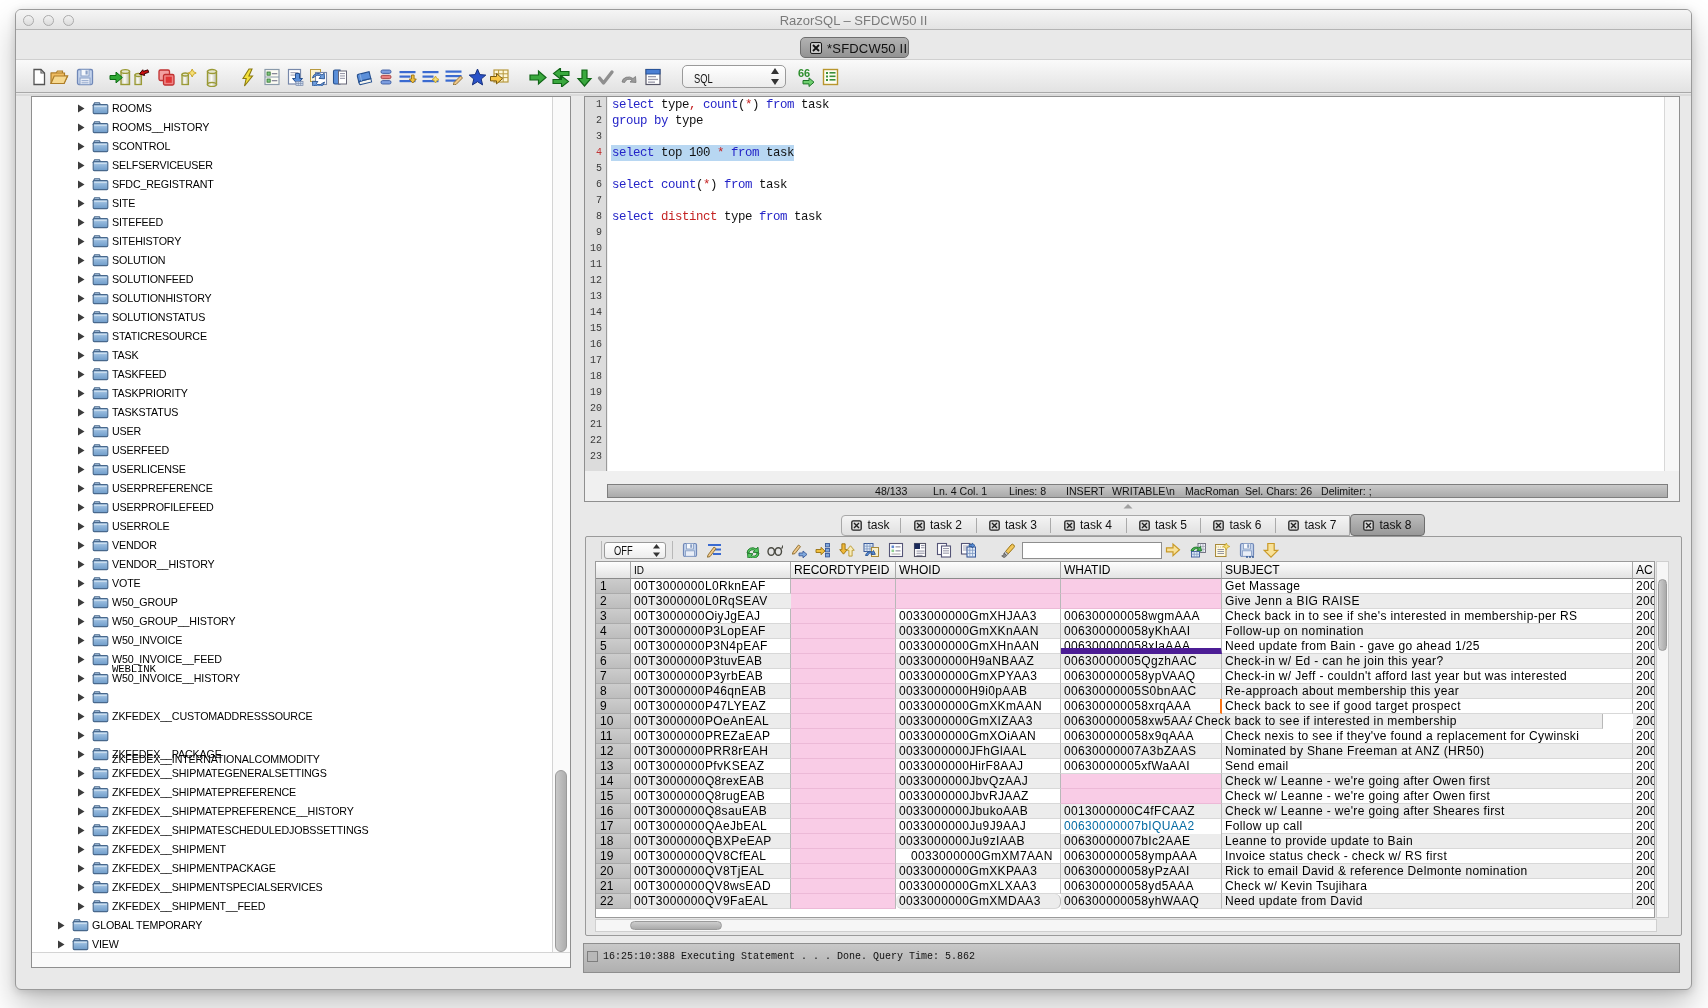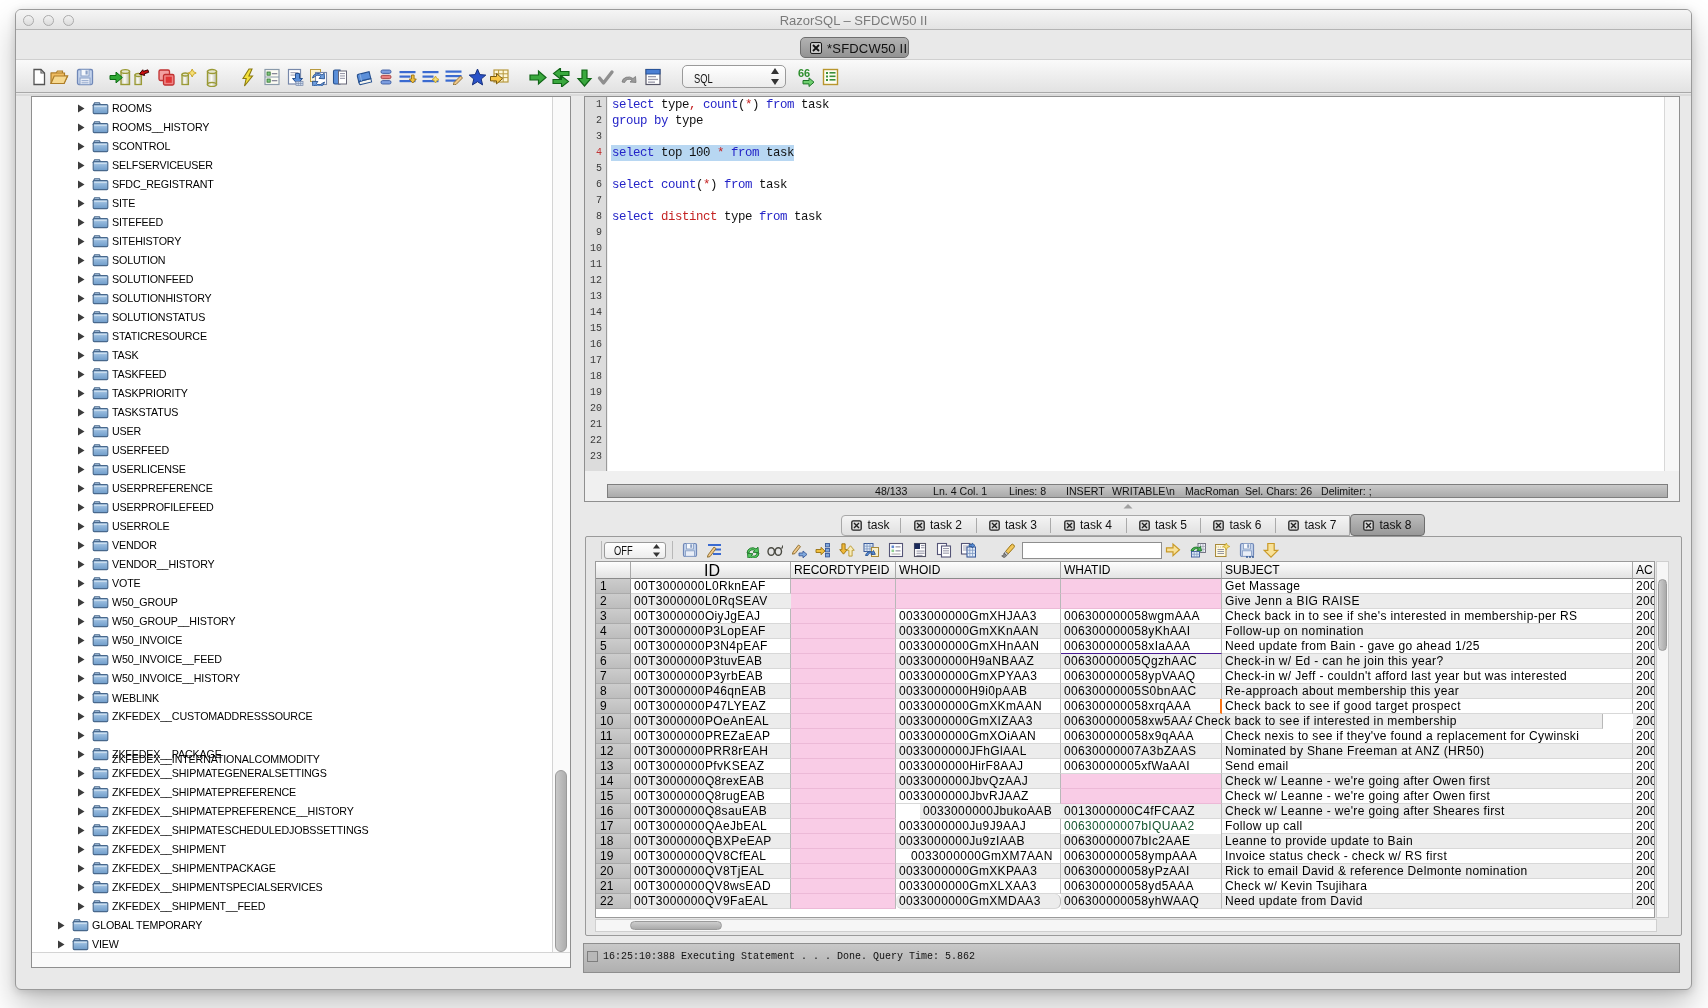--- a/index.html
+++ b/index.html
@@ -484,21 +484,21 @@
   </svg>
 <div class="abs" style="left:112px;top:670px;height:16px;line-height:16px;font-size:10.7px;letter-spacing:-0.15px;color:#000;">W50_INVOICE__HISTORY</div>
 <svg class="abs" style="left:77px;top:693px" width="8" height="9">
     <path d="M1 0.5 L7.5 4.5 L1 8.5 Z" fill="#3c3c3c"></path>
   </svg>
 <svg class="abs" style="left:92px;top:690px" width="17" height="14">
     <path d="M1.2 4.2 L2.6 1.8 H7.4 L8.8 4.2 Z" fill="url(#gfold2)" stroke="#48688c" stroke-width="1.1"></path>
     <rect x="1.2" y="3.6" width="14.6" height="9" rx="1" fill="url(#gfold)" stroke="#48688c" stroke-width="1.1"></rect>
     <rect x="2.2" y="4.7" width="12.6" height="1.4" fill="#cfe0ef" opacity="0.9"></rect>
   </svg>
-<div class="abs" style="left:112px;top:690px;height:16px;line-height:16px;font-size:10.7px;letter-spacing:-0.15px;color:#000;">WEBLINK</div>
+<div class="abs" style="left:112px;top:661px;height:16px;line-height:16px;font-size:10.7px;letter-spacing:-0.15px;color:#000;font-family:Liberation Mono, monospace;">WEBLINK</div>
 <svg class="abs" style="left:77px;top:712px" width="8" height="9">
     <path d="M1 0.5 L7.5 4.5 L1 8.5 Z" fill="#3c3c3c"></path>
   </svg>
 <svg class="abs" style="left:92px;top:709px" width="17" height="14">
     <path d="M1.2 4.2 L2.6 1.8 H7.4 L8.8 4.2 Z" fill="url(#gfold2)" stroke="#48688c" stroke-width="1.1"></path>
     <rect x="1.2" y="3.6" width="14.6" height="9" rx="1" fill="url(#gfold)" stroke="#48688c" stroke-width="1.1"></rect>
     <rect x="2.2" y="4.7" width="12.6" height="1.4" fill="#cfe0ef" opacity="0.9"></rect>
   </svg>
 <div class="abs" style="left:112px;top:708px;height:16px;line-height:16px;font-size:10.7px;letter-spacing:-0.15px;color:#000;">ZKFEDEX__CUSTOMADDRESSSOURCE</div>
 <svg class="abs" style="left:77px;top:731px" width="8" height="9">
@@ -829,21 +829,21 @@
     <rect x="3.5" y="8.8" width="9" height="5.5" fill="#e9eef7" stroke="#8aa0c6" stroke-width="0.9"></rect>
     <circle cx="8" cy="15" r="0.9" fill="#26508f"></circle>
     <circle cx="11" cy="15" r="0.9" fill="#26508f"></circle>
     <circle cx="14" cy="15" r="0.9" fill="#26508f"></circle>
   </svg>
 <svg class="abs" style="left:1263px;top:542px" width="16" height="16" viewBox="0 0 16 16">
     <path d="M4.8 1.5 v6.8 h-3.6 l6.8 6.8 6.8-6.8 h-3.6 V1.5 z" fill="#f8e198" stroke="#c99a28" stroke-width="1.2"></path>
   </svg>
 <div class="abs" style="left:595px;top:561px;width:1060px;height:357px;background:#ffffff;border:1px solid #9a9a9a;overflow:hidden;">
 <div class="abs" style="left:0px;top:0;width:35px;height:17px;background:linear-gradient(#fdfdfd,#e3e3e3);border-right:1px solid #a8a8a8;border-bottom:1px solid #8a8a8a;font-size:12px;color:#000;line-height:17px;padding-left:3px;overflow:hidden;"></div>
-<div class="abs" style="left:35px;top:0;width:160px;height:17px;background:linear-gradient(#fdfdfd,#e3e3e3);border-right:1px solid #a8a8a8;border-bottom:1px solid #8a8a8a;font-size:16px;color:#000;line-height:17px;padding-left:3px;overflow:hidden;text-align:center;">ID</div>
+<div class="abs" style="left:35px;top:0;width:160px;height:17px;background:linear-gradient(#fdfdfd,#e3e3e3);border-right:1px solid #a8a8a8;border-bottom:1px solid #8a8a8a;font-size:10px;color:#000;line-height:17px;padding-left:3px;overflow:hidden;">ID</div>
 <div class="abs" style="left:195px;top:0;width:105px;height:17px;background:linear-gradient(#fdfdfd,#e3e3e3);border-right:1px solid #a8a8a8;border-bottom:1px solid #8a8a8a;font-size:12px;color:#000;line-height:17px;padding-left:3px;overflow:hidden;">RECORDTYPEID</div>
 <div class="abs" style="left:300px;top:0;width:165px;height:17px;background:linear-gradient(#fdfdfd,#e3e3e3);border-right:1px solid #a8a8a8;border-bottom:1px solid #8a8a8a;font-size:12px;color:#000;line-height:17px;padding-left:3px;overflow:hidden;">WHOID</div>
 <div class="abs" style="left:465px;top:0;width:161px;height:17px;background:linear-gradient(#fdfdfd,#e3e3e3);border-right:1px solid #a8a8a8;border-bottom:1px solid #8a8a8a;font-size:12px;color:#000;line-height:17px;padding-left:3px;overflow:hidden;">WHATID</div>
 <div class="abs" style="left:626px;top:0;width:411px;height:17px;background:linear-gradient(#fdfdfd,#e3e3e3);border-right:1px solid #a8a8a8;border-bottom:1px solid #8a8a8a;font-size:12px;color:#000;line-height:17px;padding-left:3px;overflow:hidden;">SUBJECT</div>
 <div class="abs" style="left:1037px;top:0;width:40px;height:17px;background:linear-gradient(#fdfdfd,#e3e3e3);border-right:1px solid #a8a8a8;border-bottom:1px solid #8a8a8a;font-size:12px;color:#000;line-height:17px;padding-left:3px;overflow:hidden;">AC</div>
 <div class="abs" style="left:0;top:17px;width:35px;height:15px;background:linear-gradient(#cccccc,#bdbdbd);border-right:1px solid #999;border-bottom:1px solid #aaa;font-size:12px;color:#000;line-height:15px;padding-left:4px;">1</div>
 <div class="abs" style="left:35px;top:17px;width:160px;height:15px;background:#ffffff;border-right:1px solid #b8b8b8;border-bottom:1px solid #d8d8d8;font-size:12px;letter-spacing:0.35px;color:#000;line-height:15px;padding-left:3px;white-space:pre;overflow:hidden;">00T3000000L0RknEAF</div>
 <div class="abs" style="left:195px;top:17px;width:105px;height:15px;background:#f9cce6;border-right:1px solid #b8b8b8;border-bottom:1px solid #ecb9d7;font-size:12px;letter-spacing:0.35px;color:#000;line-height:15px;padding-left:3px;white-space:pre;overflow:hidden;"></div>
 <div class="abs" style="left:300px;top:17px;width:165px;height:15px;background:#f9cce6;border-right:1px solid #b8b8b8;border-bottom:1px solid #ecb9d7;font-size:12px;letter-spacing:0.35px;color:#000;line-height:15px;padding-left:3px;white-space:pre;overflow:hidden;"></div>
 <div class="abs" style="left:465px;top:17px;width:161px;height:15px;background:#f9cce6;border-right:1px solid #b8b8b8;border-bottom:1px solid #ecb9d7;font-size:12px;letter-spacing:0.35px;color:#000;line-height:15px;padding-left:3px;white-space:pre;overflow:hidden;"></div>
@@ -867,21 +867,21 @@
 <div class="abs" style="left:35px;top:62px;width:160px;height:15px;background:#ececec;border-right:1px solid #b8b8b8;border-bottom:1px solid #d8d8d8;font-size:12px;letter-spacing:0.35px;color:#000;line-height:15px;padding-left:3px;white-space:pre;overflow:hidden;">00T3000000P3LopEAF</div>
 <div class="abs" style="left:195px;top:62px;width:105px;height:15px;background:#f9cce6;border-right:1px solid #b8b8b8;border-bottom:1px solid #ecb9d7;font-size:12px;letter-spacing:0.35px;color:#000;line-height:15px;padding-left:3px;white-space:pre;overflow:hidden;"></div>
 <div class="abs" style="left:300px;top:62px;width:165px;height:15px;background:#ececec;border-right:1px solid #b8b8b8;border-bottom:1px solid #d8d8d8;font-size:12px;letter-spacing:0.35px;color:#000;line-height:15px;padding-left:3px;white-space:pre;overflow:hidden;">0033000000GmXKnAAN</div>
 <div class="abs" style="left:465px;top:62px;width:161px;height:15px;background:#ececec;border-right:1px solid #b8b8b8;border-bottom:1px solid #d8d8d8;font-size:12px;letter-spacing:0.35px;color:#000;line-height:15px;padding-left:3px;white-space:pre;overflow:hidden;">006300000058yKhAAI</div>
 <div class="abs" style="left:626px;top:62px;width:411px;height:15px;background:#ececec;border-right:1px solid #b8b8b8;border-bottom:1px solid #d8d8d8;font-size:12px;letter-spacing:0.35px;color:#000;line-height:15px;padding-left:3px;white-space:pre;overflow:hidden;">Follow-up on nomination</div>
 <div class="abs" style="left:1037px;top:62px;width:40px;height:15px;background:#ececec;border-right:1px solid #b8b8b8;border-bottom:1px solid #d8d8d8;font-size:12px;letter-spacing:0.35px;color:#000;line-height:15px;padding-left:3px;white-space:pre;overflow:hidden;">2008</div>
 <div class="abs" style="left:0;top:77px;width:35px;height:15px;background:linear-gradient(#cccccc,#bdbdbd);border-right:1px solid #999;border-bottom:1px solid #aaa;font-size:12px;color:#000;line-height:15px;padding-left:4px;">5</div>
 <div class="abs" style="left:35px;top:77px;width:160px;height:15px;background:#ffffff;border-right:1px solid #b8b8b8;border-bottom:1px solid #d8d8d8;font-size:12px;letter-spacing:0.35px;color:#000;line-height:15px;padding-left:3px;white-space:pre;overflow:hidden;">00T3000000P3N4pEAF</div>
 <div class="abs" style="left:195px;top:77px;width:105px;height:15px;background:#f9cce6;border-right:1px solid #b8b8b8;border-bottom:1px solid #ecb9d7;font-size:12px;letter-spacing:0.35px;color:#000;line-height:15px;padding-left:3px;white-space:pre;overflow:hidden;"></div>
 <div class="abs" style="left:300px;top:77px;width:165px;height:15px;background:#ffffff;border-right:1px solid #b8b8b8;border-bottom:1px solid #d8d8d8;font-size:12px;letter-spacing:0.35px;color:#000;line-height:15px;padding-left:3px;white-space:pre;overflow:hidden;">0033000000GmXHnAAN</div>
-<div class="abs" style="left:465px;top:77px;width:161px;height:15px;background:#ffffff;border-right:1px solid #b8b8b8;border-bottom:1px solid #4c1d95;font-size:12px;letter-spacing:0.35px;color:#000;line-height:15px;padding-left:3px;white-space:pre;overflow:hidden;">006300000058xIaAAA</div>
+<div class="abs" style="left:465px;top:77px;width:161px;height:15px;background:#ffffff;border-right:1px solid #b8b8b8;border-bottom:6px solid #4c1d95;font-size:12px;letter-spacing:0.35px;color:#000;line-height:15px;padding-left:3px;white-space:pre;overflow:hidden;">006300000058xIaAAA</div>
 <div class="abs" style="left:626px;top:77px;width:411px;height:15px;background:#ffffff;border-right:1px solid #b8b8b8;border-bottom:1px solid #d8d8d8;font-size:12px;letter-spacing:0.35px;color:#000;line-height:15px;padding-left:3px;white-space:pre;overflow:hidden;">Need update from Bain - gave go ahead 1/25</div>
 <div class="abs" style="left:1037px;top:77px;width:40px;height:15px;background:#ffffff;border-right:1px solid #b8b8b8;border-bottom:1px solid #d8d8d8;font-size:12px;letter-spacing:0.35px;color:#000;line-height:15px;padding-left:3px;white-space:pre;overflow:hidden;">2008</div>
 <div class="abs" style="left:0;top:92px;width:35px;height:15px;background:linear-gradient(#cccccc,#bdbdbd);border-right:1px solid #999;border-bottom:1px solid #aaa;font-size:12px;color:#000;line-height:15px;padding-left:4px;">6</div>
 <div class="abs" style="left:35px;top:92px;width:160px;height:15px;background:#ececec;border-right:1px solid #b8b8b8;border-bottom:1px solid #d8d8d8;font-size:12px;letter-spacing:0.35px;color:#000;line-height:15px;padding-left:3px;white-space:pre;overflow:hidden;">00T3000000P3tuvEAB</div>
 <div class="abs" style="left:195px;top:92px;width:105px;height:15px;background:#f9cce6;border-right:1px solid #b8b8b8;border-bottom:1px solid #ecb9d7;font-size:12px;letter-spacing:0.35px;color:#000;line-height:15px;padding-left:3px;white-space:pre;overflow:hidden;"></div>
 <div class="abs" style="left:300px;top:92px;width:165px;height:15px;background:#ececec;border-right:1px solid #b8b8b8;border-bottom:1px solid #d8d8d8;font-size:12px;letter-spacing:0.35px;color:#000;line-height:15px;padding-left:3px;white-space:pre;overflow:hidden;">0033000000H9aNBAAZ</div>
 <div class="abs" style="left:465px;top:92px;width:161px;height:15px;background:#ececec;border-right:1px solid #b8b8b8;border-bottom:1px solid #d8d8d8;font-size:12px;letter-spacing:0.35px;color:#000;line-height:15px;padding-left:3px;white-space:pre;overflow:hidden;">00630000005QgzhAAC</div>
 <div class="abs" style="left:626px;top:92px;width:411px;height:15px;background:#ececec;border-right:1px solid #b8b8b8;border-bottom:1px solid #d8d8d8;font-size:12px;letter-spacing:0.35px;color:#000;line-height:15px;padding-left:3px;white-space:pre;overflow:hidden;">Check-in w/ Ed - can he join this year?</div>
 <div class="abs" style="left:1037px;top:92px;width:40px;height:15px;background:#ececec;border-right:1px solid #b8b8b8;border-bottom:1px solid #d8d8d8;font-size:12px;letter-spacing:0.35px;color:#000;line-height:15px;padding-left:3px;white-space:pre;overflow:hidden;">2008</div>
 <div class="abs" style="left:0;top:107px;width:35px;height:15px;background:linear-gradient(#cccccc,#bdbdbd);border-right:1px solid #999;border-bottom:1px solid #aaa;font-size:12px;color:#000;line-height:15px;padding-left:4px;">7</div>
@@ -943,29 +943,29 @@
 <div class="abs" style="left:0;top:227px;width:35px;height:15px;background:linear-gradient(#cccccc,#bdbdbd);border-right:1px solid #999;border-bottom:1px solid #aaa;font-size:12px;color:#000;line-height:15px;padding-left:4px;">15</div>
 <div class="abs" style="left:35px;top:227px;width:160px;height:15px;background:#ffffff;border-right:1px solid #b8b8b8;border-bottom:1px solid #d8d8d8;font-size:12px;letter-spacing:0.35px;color:#000;line-height:15px;padding-left:3px;white-space:pre;overflow:hidden;">00T3000000Q8rugEAB</div>
 <div class="abs" style="left:195px;top:227px;width:105px;height:15px;background:#f9cce6;border-right:1px solid #b8b8b8;border-bottom:1px solid #ecb9d7;font-size:12px;letter-spacing:0.35px;color:#000;line-height:15px;padding-left:3px;white-space:pre;overflow:hidden;"></div>
 <div class="abs" style="left:300px;top:227px;width:165px;height:15px;background:#ffffff;border-right:1px solid #b8b8b8;border-bottom:1px solid #d8d8d8;font-size:12px;letter-spacing:0.35px;color:#000;line-height:15px;padding-left:3px;white-space:pre;overflow:hidden;">0033000000JbvRJAAZ</div>
 <div class="abs" style="left:465px;top:227px;width:161px;height:15px;background:#f9cce6;border-right:1px solid #b8b8b8;border-bottom:1px solid #ecb9d7;font-size:12px;letter-spacing:0.35px;color:#000;line-height:15px;padding-left:3px;white-space:pre;overflow:hidden;"></div>
 <div class="abs" style="left:626px;top:227px;width:411px;height:15px;background:#ffffff;border-right:1px solid #b8b8b8;border-bottom:1px solid #d8d8d8;font-size:12px;letter-spacing:0.35px;color:#000;line-height:15px;padding-left:3px;white-space:pre;overflow:hidden;">Check w/ Leanne - we're going after Owen first</div>
 <div class="abs" style="left:1037px;top:227px;width:40px;height:15px;background:#ffffff;border-right:1px solid #b8b8b8;border-bottom:1px solid #d8d8d8;font-size:12px;letter-spacing:0.35px;color:#000;line-height:15px;padding-left:3px;white-space:pre;overflow:hidden;">2008</div>
 <div class="abs" style="left:0;top:242px;width:35px;height:15px;background:linear-gradient(#cccccc,#bdbdbd);border-right:1px solid #999;border-bottom:1px solid #aaa;font-size:12px;color:#000;line-height:15px;padding-left:4px;">16</div>
 <div class="abs" style="left:35px;top:242px;width:160px;height:15px;background:#ececec;border-right:1px solid #b8b8b8;border-bottom:1px solid #d8d8d8;font-size:12px;letter-spacing:0.35px;color:#000;line-height:15px;padding-left:3px;white-space:pre;overflow:hidden;">00T3000000Q8sauEAB</div>
 <div class="abs" style="left:195px;top:242px;width:105px;height:15px;background:#f9cce6;border-right:1px solid #b8b8b8;border-bottom:1px solid #ecb9d7;font-size:12px;letter-spacing:0.35px;color:#000;line-height:15px;padding-left:3px;white-space:pre;overflow:hidden;"></div>
-<div class="abs" style="left:300px;top:242px;width:165px;height:15px;background:#ececec;border-right:1px solid #b8b8b8;border-bottom:1px solid #d8d8d8;font-size:12px;letter-spacing:0.35px;color:#000;line-height:15px;padding-left:3px;white-space:pre;overflow:hidden;margin-left:24px;">0033000000JbukoAAB</div>
+<div class="abs" style="left:300px;top:242px;width:165px;height:15px;background:#ececec;border-right:1px solid #b8b8b8;border-bottom:1px solid #d8d8d8;font-size:12px;letter-spacing:0.35px;color:#000;line-height:15px;padding-left:3px;white-space:pre;overflow:hidden;">0033000000JbukoAAB</div>
 <div class="abs" style="left:465px;top:242px;width:161px;height:15px;background:#ececec;border-right:1px solid #b8b8b8;border-bottom:1px solid #d8d8d8;font-size:12px;letter-spacing:0.35px;color:#000;line-height:15px;padding-left:3px;white-space:pre;overflow:hidden;">0013000000C4fFCAAZ</div>
 <div class="abs" style="left:626px;top:242px;width:411px;height:15px;background:#ececec;border-right:1px solid #b8b8b8;border-bottom:1px solid #d8d8d8;font-size:12px;letter-spacing:0.35px;color:#000;line-height:15px;padding-left:3px;white-space:pre;overflow:hidden;">Check w/ Leanne - we're going after Sheares first</div>
 <div class="abs" style="left:1037px;top:242px;width:40px;height:15px;background:#ececec;border-right:1px solid #b8b8b8;border-bottom:1px solid #d8d8d8;font-size:12px;letter-spacing:0.35px;color:#000;line-height:15px;padding-left:3px;white-space:pre;overflow:hidden;">2008</div>
 <div class="abs" style="left:0;top:257px;width:35px;height:15px;background:linear-gradient(#cccccc,#bdbdbd);border-right:1px solid #999;border-bottom:1px solid #aaa;font-size:12px;color:#000;line-height:15px;padding-left:4px;">17</div>
 <div class="abs" style="left:35px;top:257px;width:160px;height:15px;background:#ffffff;border-right:1px solid #b8b8b8;border-bottom:1px solid #d8d8d8;font-size:12px;letter-spacing:0.35px;color:#000;line-height:15px;padding-left:3px;white-space:pre;overflow:hidden;">00T3000000QAeJbEAL</div>
 <div class="abs" style="left:195px;top:257px;width:105px;height:15px;background:#f9cce6;border-right:1px solid #b8b8b8;border-bottom:1px solid #ecb9d7;font-size:12px;letter-spacing:0.35px;color:#000;line-height:15px;padding-left:3px;white-space:pre;overflow:hidden;"></div>
 <div class="abs" style="left:300px;top:257px;width:165px;height:15px;background:#ffffff;border-right:1px solid #b8b8b8;border-bottom:1px solid #d8d8d8;font-size:12px;letter-spacing:0.35px;color:#000;line-height:15px;padding-left:3px;white-space:pre;overflow:hidden;">0033000000Ju9J9AAJ</div>
-<div class="abs" style="left:465px;top:257px;width:161px;height:21px;background:#ffffff;border-right:1px solid #b8b8b8;border-bottom:1px solid #d8d8d8;font-size:12px;letter-spacing:0.35px;color:#14532d;line-height:15px;padding-left:3px;white-space:pre;overflow:hidden;">00630000007bIQUAA2</div>
+<div class="abs" style="left:465px;top:257px;width:161px;height:21px;background:#ffffff;border-right:1px solid #b8b8b8;border-bottom:1px solid #d8d8d8;font-size:12px;letter-spacing:0.35px;color:#0369a1;line-height:15px;padding-left:3px;white-space:pre;overflow:hidden;">00630000007bIQUAA2</div>
 <div class="abs" style="left:626px;top:257px;width:411px;height:15px;background:#ffffff;border-right:1px solid #b8b8b8;border-bottom:1px solid #d8d8d8;font-size:12px;letter-spacing:0.35px;color:#000;line-height:15px;padding-left:3px;white-space:pre;overflow:hidden;">Follow up call</div>
 <div class="abs" style="left:1037px;top:257px;width:40px;height:15px;background:#ffffff;border-right:1px solid #b8b8b8;border-bottom:1px solid #d8d8d8;font-size:12px;letter-spacing:0.35px;color:#000;line-height:15px;padding-left:3px;white-space:pre;overflow:hidden;">2008</div>
 <div class="abs" style="left:0;top:272px;width:35px;height:15px;background:linear-gradient(#cccccc,#bdbdbd);border-right:1px solid #999;border-bottom:1px solid #aaa;font-size:12px;color:#000;line-height:15px;padding-left:4px;">18</div>
 <div class="abs" style="left:35px;top:272px;width:160px;height:15px;background:#ececec;border-right:1px solid #b8b8b8;border-bottom:1px solid #d8d8d8;font-size:12px;letter-spacing:0.35px;color:#000;line-height:15px;padding-left:3px;white-space:pre;overflow:hidden;">00T3000000QBXPeEAP</div>
 <div class="abs" style="left:195px;top:272px;width:105px;height:15px;background:#f9cce6;border-right:1px solid #b8b8b8;border-bottom:1px solid #ecb9d7;font-size:12px;letter-spacing:0.35px;color:#000;line-height:15px;padding-left:3px;white-space:pre;overflow:hidden;"></div>
 <div class="abs" style="left:300px;top:272px;width:165px;height:15px;background:#ececec;border-right:1px solid #b8b8b8;border-bottom:1px solid #d8d8d8;font-size:12px;letter-spacing:0.35px;color:#000;line-height:15px;padding-left:3px;white-space:pre;overflow:hidden;">0033000000Ju9zIAAB</div>
 <div class="abs" style="left:465px;top:272px;width:161px;height:15px;background:#ececec;border-right:1px solid #b8b8b8;border-bottom:1px solid #d8d8d8;font-size:12px;letter-spacing:0.35px;color:#000;line-height:15px;padding-left:3px;white-space:pre;overflow:hidden;">00630000007bIc2AAE</div>
 <div class="abs" style="left:626px;top:272px;width:411px;height:15px;background:#ececec;border-right:1px solid #b8b8b8;border-bottom:1px solid #d8d8d8;font-size:12px;letter-spacing:0.35px;color:#000;line-height:15px;padding-left:3px;white-space:pre;overflow:hidden;">Leanne to provide update to Bain</div>
 <div class="abs" style="left:1037px;top:272px;width:40px;height:15px;background:#ececec;border-right:1px solid #b8b8b8;border-bottom:1px solid #d8d8d8;font-size:12px;letter-spacing:0.35px;color:#000;line-height:15px;padding-left:3px;white-space:pre;overflow:hidden;">2008</div>
 <div class="abs" style="left:0;top:287px;width:35px;height:15px;background:linear-gradient(#cccccc,#bdbdbd);border-right:1px solid #999;border-bottom:1px solid #aaa;font-size:12px;color:#000;line-height:15px;padding-left:4px;">19</div>

